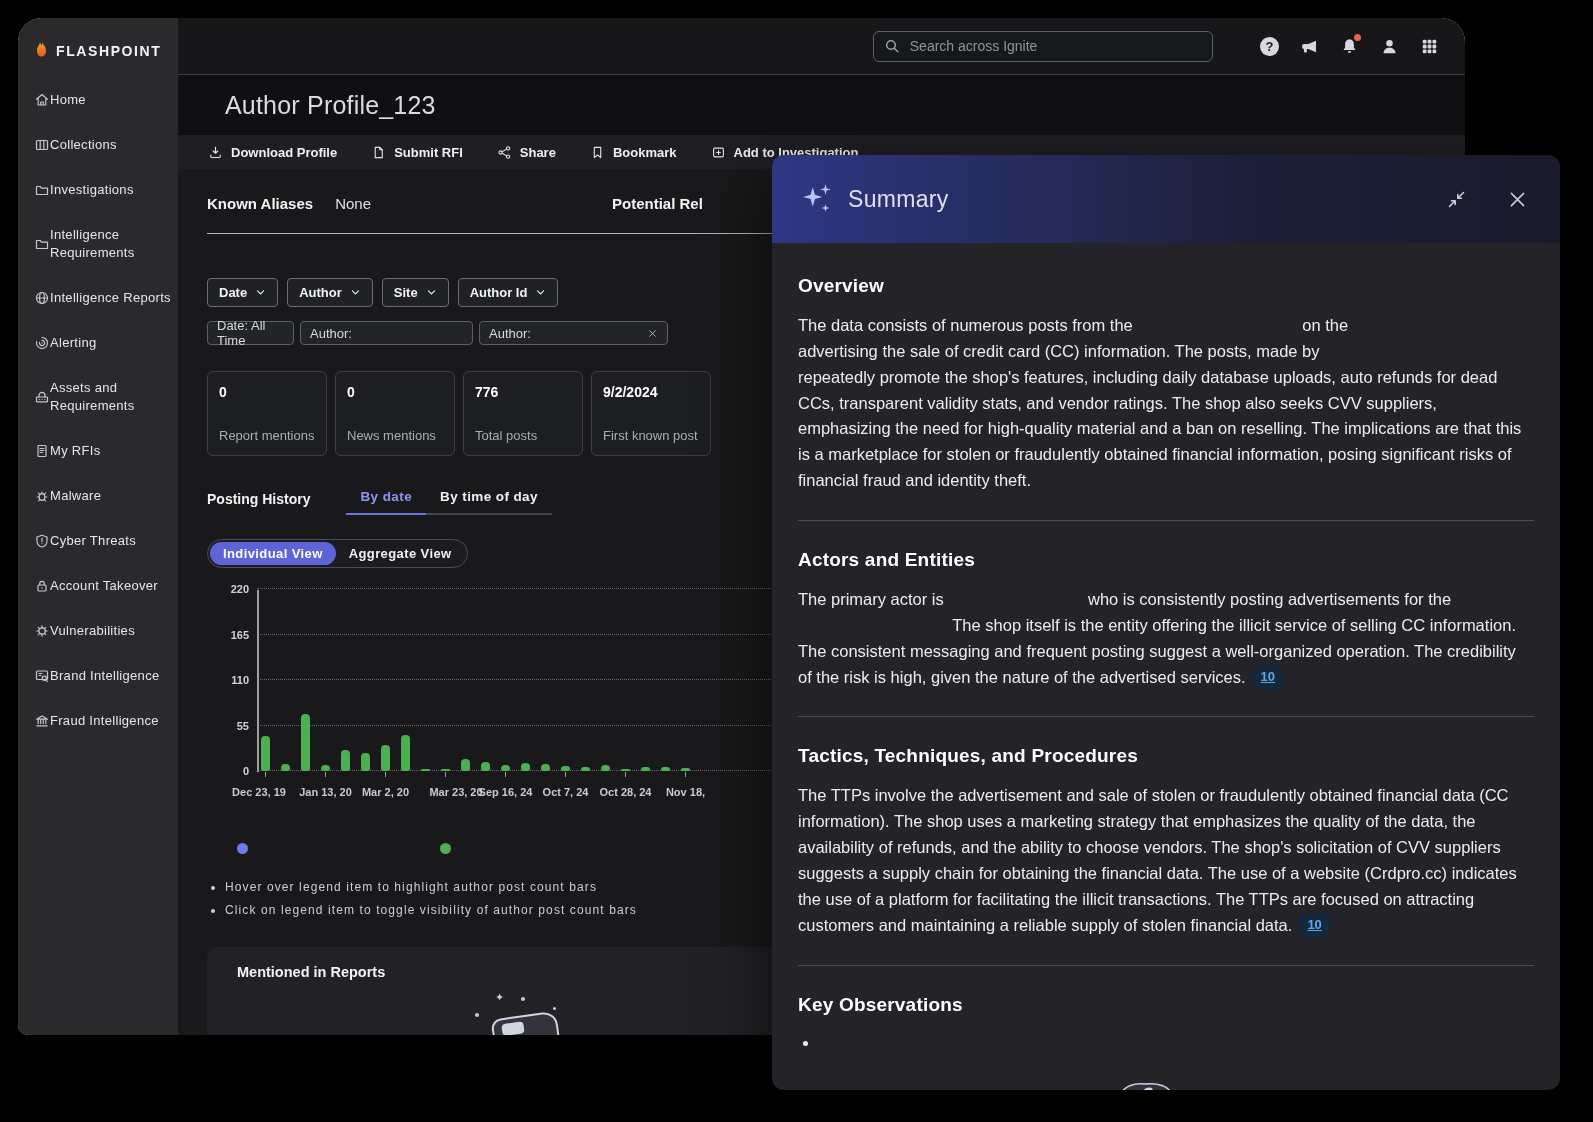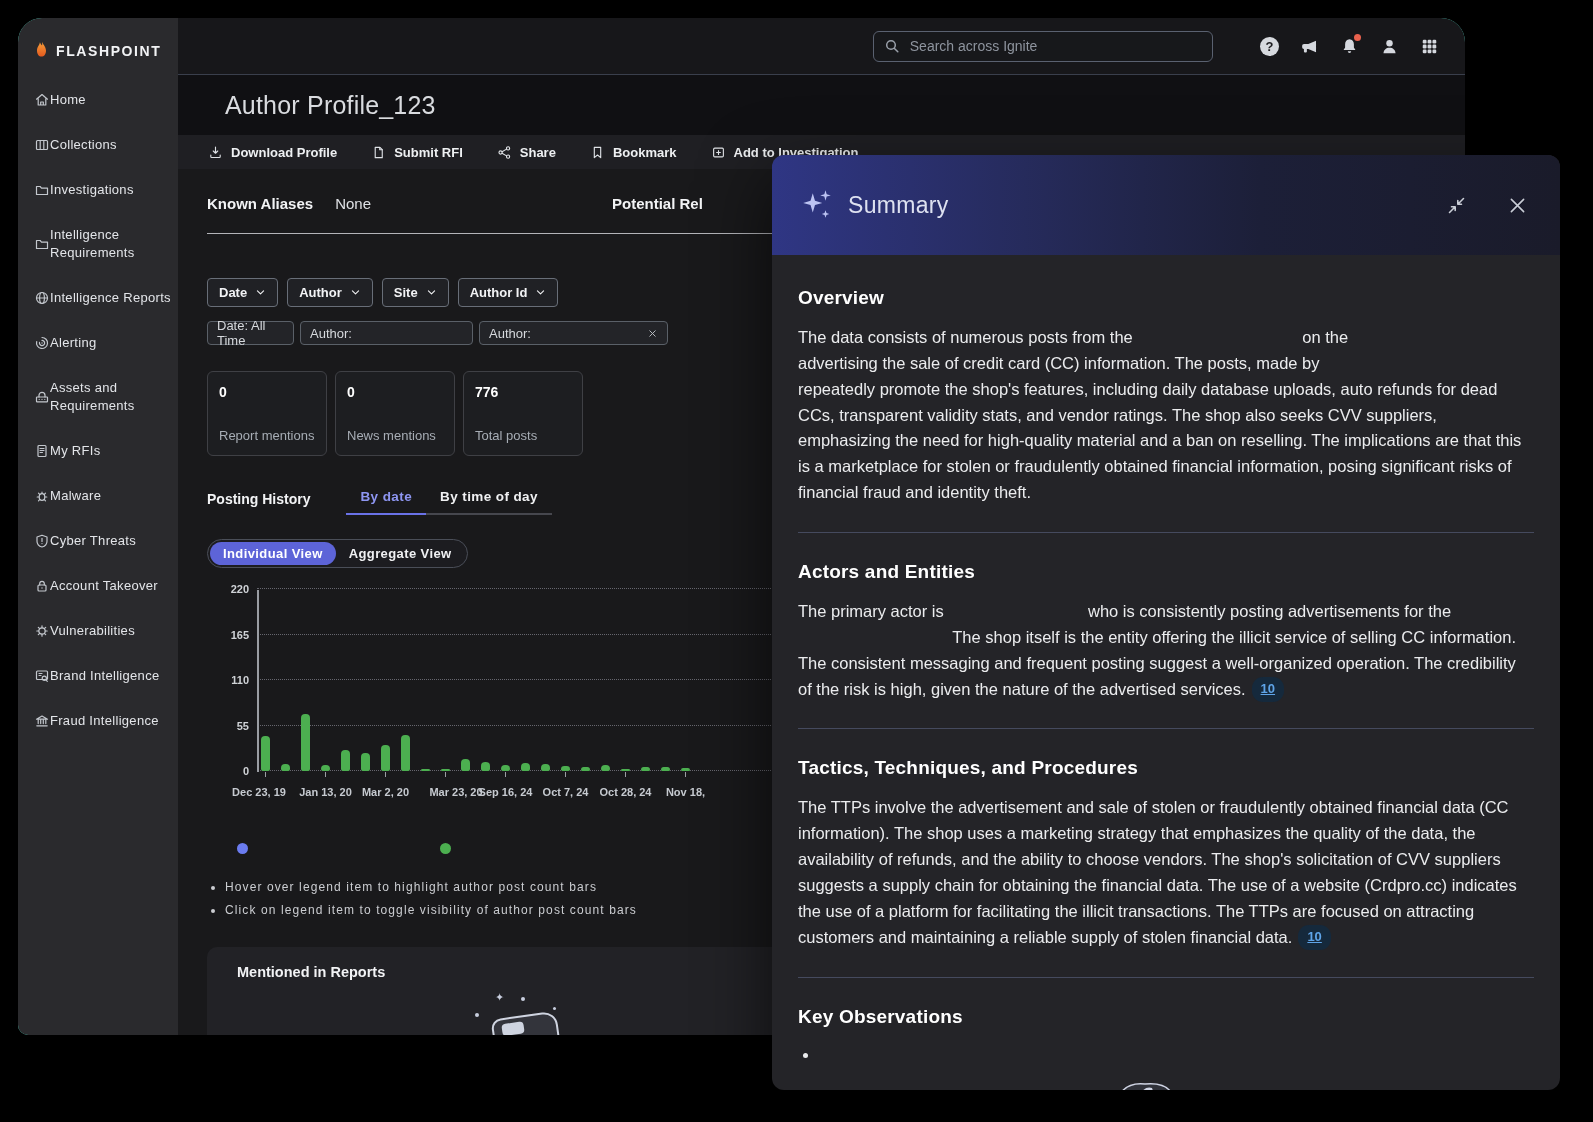--- a/index.html
+++ b/index.html
@@ -87,21 +87,21 @@
   .mentioned-title{color:#f2f3f5;font-size:14.5px;font-weight:700;}
   .empty-illu{position:absolute;left:250px;top:36px;width:140px;height:80px;}
   .illu-dot{position:absolute;border-radius:50%;background:#c8cede;}
   .illu-plus{position:absolute;color:#c8cede;font-size:11px;}
   .illu-scope{position:absolute;left:36px;top:32px;width:66px;height:40px;background:#33343b;
           border:2px solid #cfd4e0;border-radius:10px 14px 4px 4px;transform:rotate(-8deg);}
   .illu-scope:before{content:"";position:absolute;left:8px;top:4px;width:22px;height:12px;background:#cfd4e0;border-radius:4px;}
   
   #panel{position:absolute;left:772px;top:155px;width:788px;height:935px;background:#242428;border-radius:12px;
           box-shadow:0 24px 70px rgba(0,0,0,.65);z-index:10;overflow:hidden;}
-  .panel-header{height:100px;display:flex;align-items:center;padding:0 32px 0 28px;
+  .panel-header{height:88px;display:flex;align-items:center;padding:0 32px 0 28px;
           background:linear-gradient(90deg,#2f3684 0%,#262b5c 32%,#1c1f38 62%,#1a1b2a 100%);}
   .sparkle{color:#bcc3f2;width:34px;height:34px;}
   .panel-title{color:#dde1f0;font-size:23px;font-weight:400;margin-left:14px;letter-spacing:.3px;}
   .panel-hicons{margin-left:auto;display:flex;align-items:center;gap:40px;color:#c9cdd6;}
   .panel-hicons svg{width:21px;height:21px;stroke:currentColor;fill:none;stroke-width:1.8;stroke-linecap:round;stroke-linejoin:round;cursor:pointer;}
   .panel-body{padding:4px 26px 0;color:#ebecee;font-size:16.5px;line-height:1.57;}
   .sm-h{color:#fff;font-size:19px;font-weight:700;margin:24px 0 12px;letter-spacing:.2px;}
   .sm-p{margin:0;}
   .gap{display:inline-block;height:1px;}
   .cite{display:inline-block;background:#15293c;color:#5fa4e8;font-weight:700;font-size:13px;
@@ -387,20 +387,24 @@
     <div class="stat-value">0</div>
     <div class="stat-label">Report mentions</div>
   </div>
             <div class="stat-card">
     <div class="stat-value">0</div>
     <div class="stat-label">News mentions</div>
   </div>
             <div class="stat-card">
     <div class="stat-value">776</div>
     <div class="stat-label">Total posts</div>
+  </div>
+            <div class="stat-card">
+    <div class="stat-value">9/2/2024</div>
+    <div class="stat-label">First known post</div>
   </div>
           </div>
 
         <div class="ph-row">
           <span class="ph-title">Posting History</span>
           <div class="ph-tabs" id="ph-tabs">
               <span class="ph-tab active">By date</span>
               <span class="ph-tab">By time of day</span>
             </div>
         </div>

